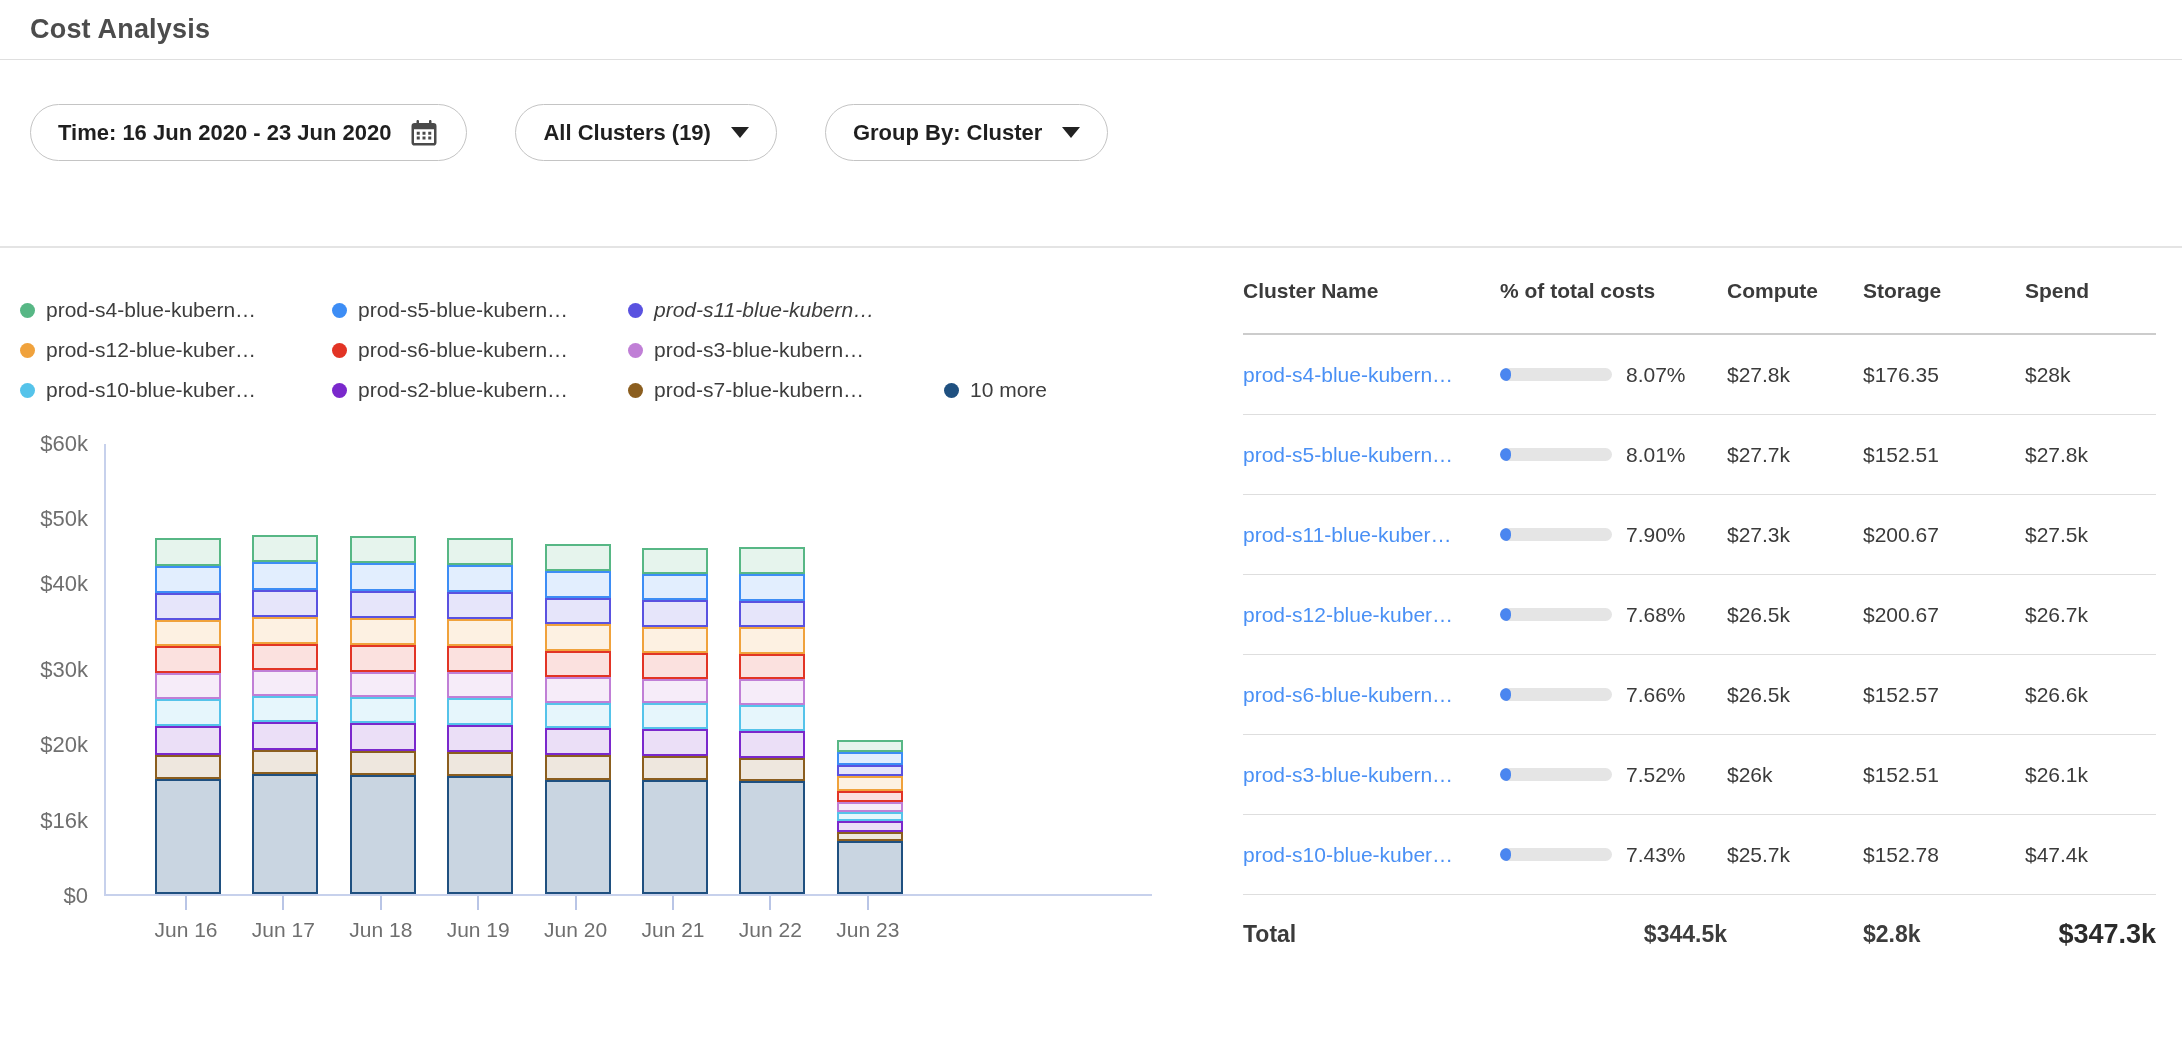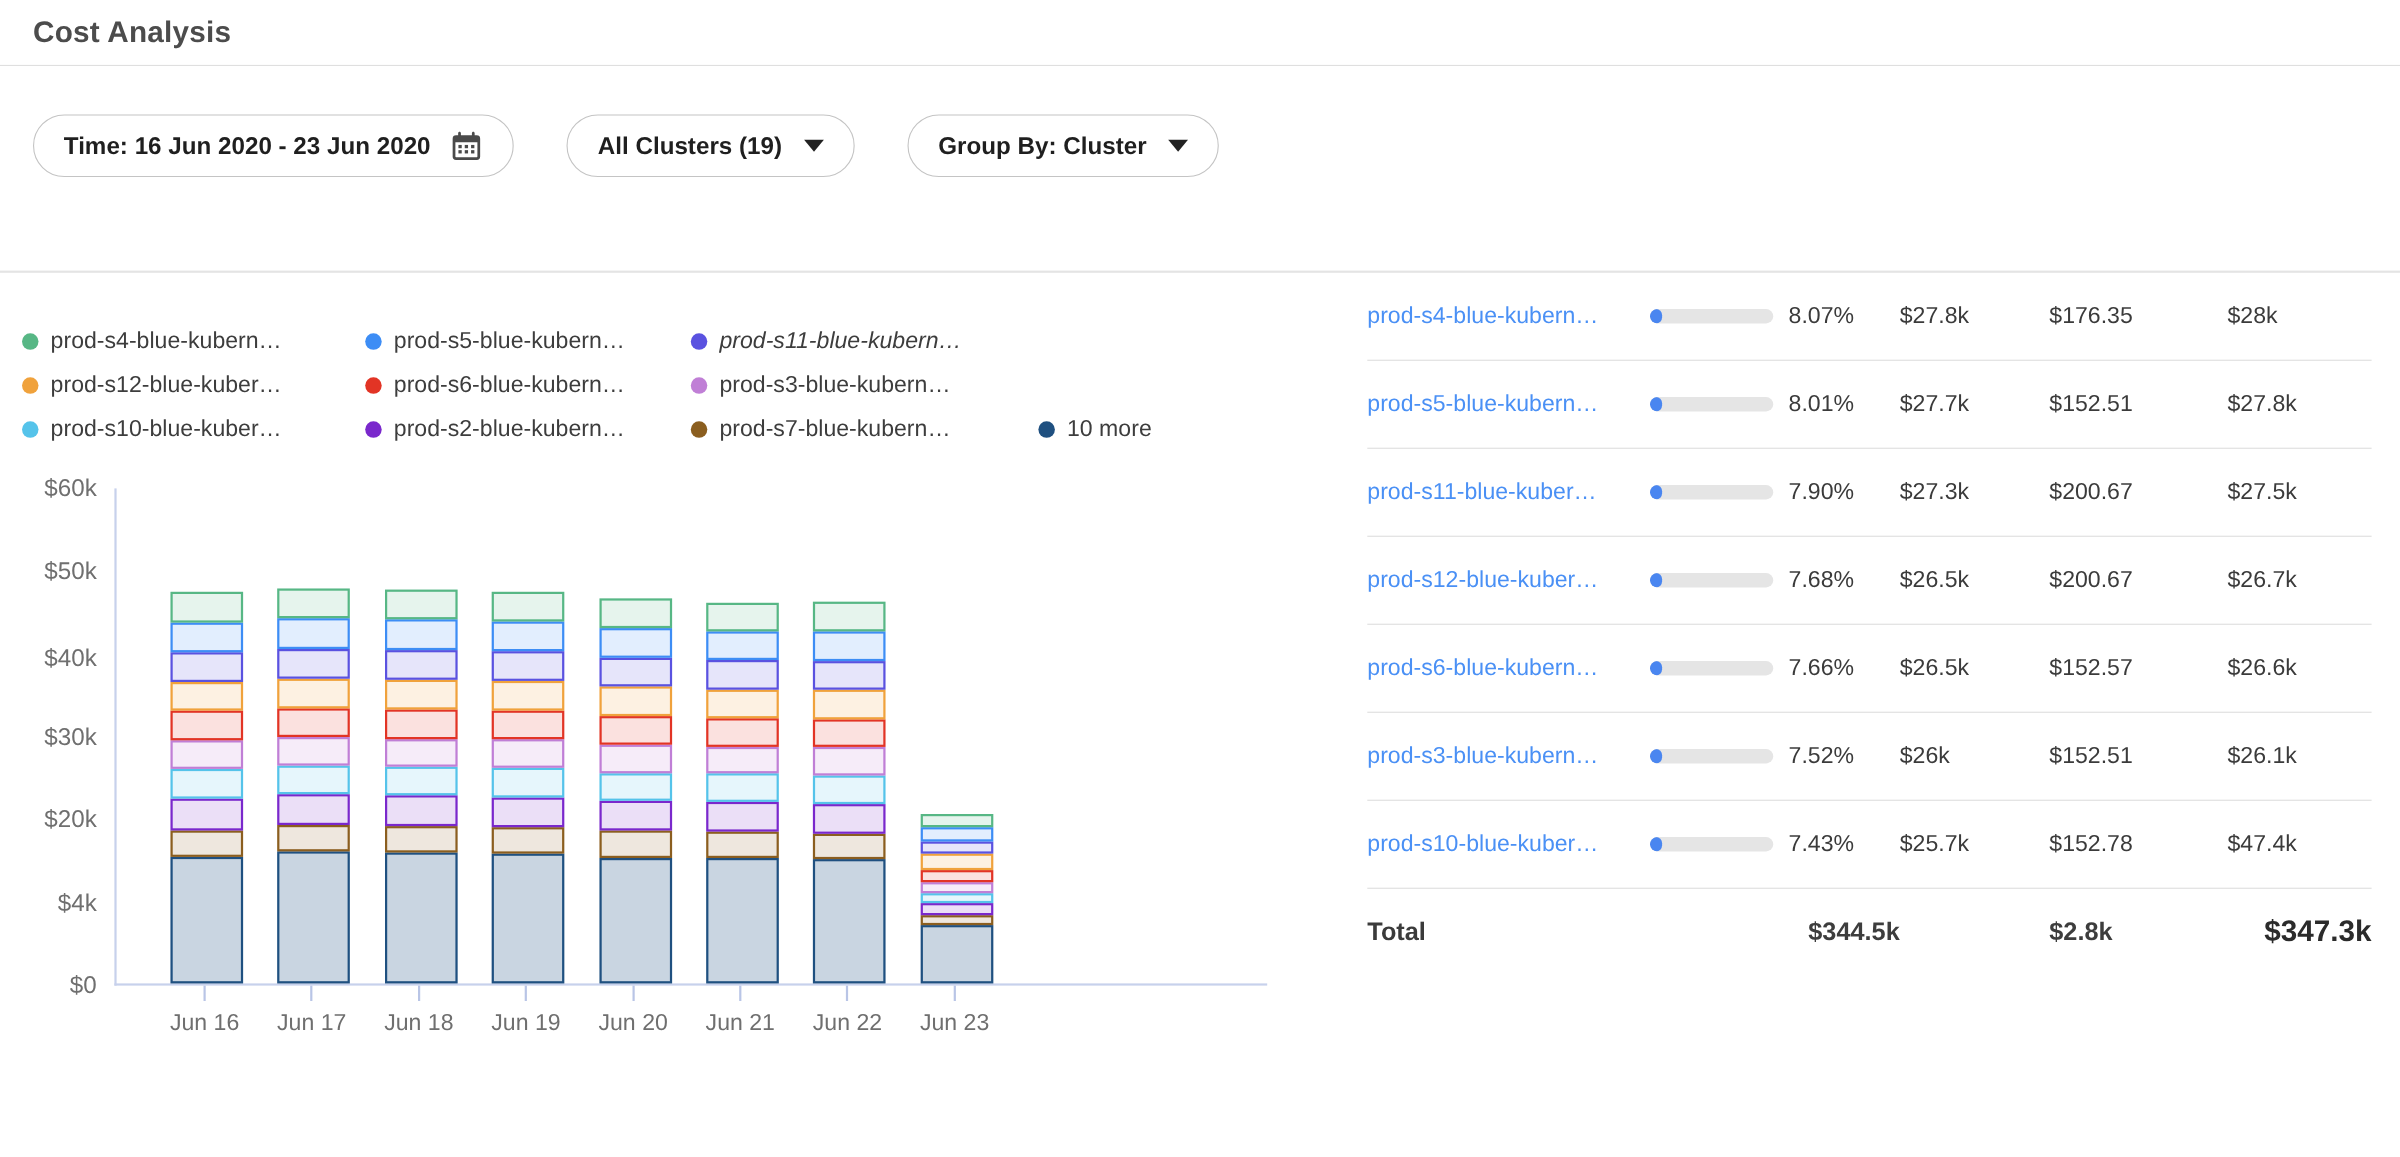--- a/index.html
+++ b/index.html
@@ -164,24 +164,24 @@
         </div>
         <div class="legend-item" style="grid-area: 3 / 4;">
           <span class="legend-dot" style="background: rgb(31, 80, 128);"></span>
           <span class="legend-label">10 more</span>
         </div>
       </div>
     <div class="chart-area">
       <div class="ylabels">
           <div class="ytick" style="top: -13px;">$60k</div>
           <div class="ytick" style="top: 62.3333px;">$50k</div>
-          <div class="ytick" style="top: 141px;">$40k</div>
+          <div class="ytick" style="top: 127px;">$40k</div>
           <div class="ytick" style="top: 213px;">$30k</div>
           <div class="ytick" style="top: 288.333px;">$20k</div>
-          <div class="ytick" style="top: 363.667px;">$4k</div>
+          <div class="ytick" style="top: 363.667px;">$16k</div>
           <div class="ytick" style="top: 439px;">$0</div>
         </div>
       <div class="plot-col">
         <div class="plot">
             <div class="bar-seg" title="10 more — Jun 16" style="left: 49px; bottom: 0px; height: 115.26px; border-color: rgb(31, 80, 128); background: rgba(31, 80, 128, 0.24);"></div>
             <div class="bar-seg" title="prod-s7-blue-kubern… — Jun 16" style="left: 49px; bottom: 115.26px; height: 24.1067px; border-color: rgb(139, 94, 31); background: rgba(139, 94, 31, 0.15);"></div>
             <div class="bar-seg" title="prod-s2-blue-kubern… — Jun 16" style="left: 49px; bottom: 139.367px; height: 28.6267px; border-color: rgb(122, 40, 204); background: rgba(122, 40, 204, 0.15);"></div>
             <div class="bar-seg" title="prod-s10-blue-kuber… — Jun 16" style="left: 49px; bottom: 167.993px; height: 27.12px; border-color: rgb(85, 195, 234); background: rgba(85, 195, 234, 0.15);"></div>
             <div class="bar-seg" title="prod-s3-blue-kubern… — Jun 16" style="left: 49px; bottom: 195.113px; height: 26.3667px; border-color: rgb(192, 127, 214); background: rgba(192, 127, 214, 0.15);"></div>
             <div class="bar-seg" title="prod-s6-blue-kubern… — Jun 16" style="left: 49px; bottom: 221.48px; height: 26.3667px; border-color: rgb(226, 52, 37); background: rgba(226, 52, 37, 0.15);"></div>
@@ -277,20 +277,27 @@
             <div class="xlabel" style="left: 616.4px;">Jun 22</div>
             <div class="xtick" style="left: 762.8px;"></div>
             <div class="xlabel" style="left: 713.8px;">Jun 23</div>
           </div>
       </div>
     </div>
   </div>
 
   <div class="right-panel">
     <div class="tbl-pad">
+      <div class="t-header">
+          <div class="t-hcell">Cluster Name</div>
+          <div class="t-hcell">% of total costs</div>
+          <div class="t-hcell">Compute</div>
+          <div class="t-hcell">Storage</div>
+          <div class="t-hcell">Spend</div>
+        </div>
       <div>
           <div class="t-row">
             <div class="t-cell"><span class="cluster-link">prod-s4-blue-kubern…</span></div>
             <div class="t-cell pct-cell">
               <div class="pct-bar">
                 <div class="pct-fill" style="width: 11px;"></div>
               </div>
               <span>8.07%</span>
             </div>
             <div class="t-cell">$27.8k</div>

